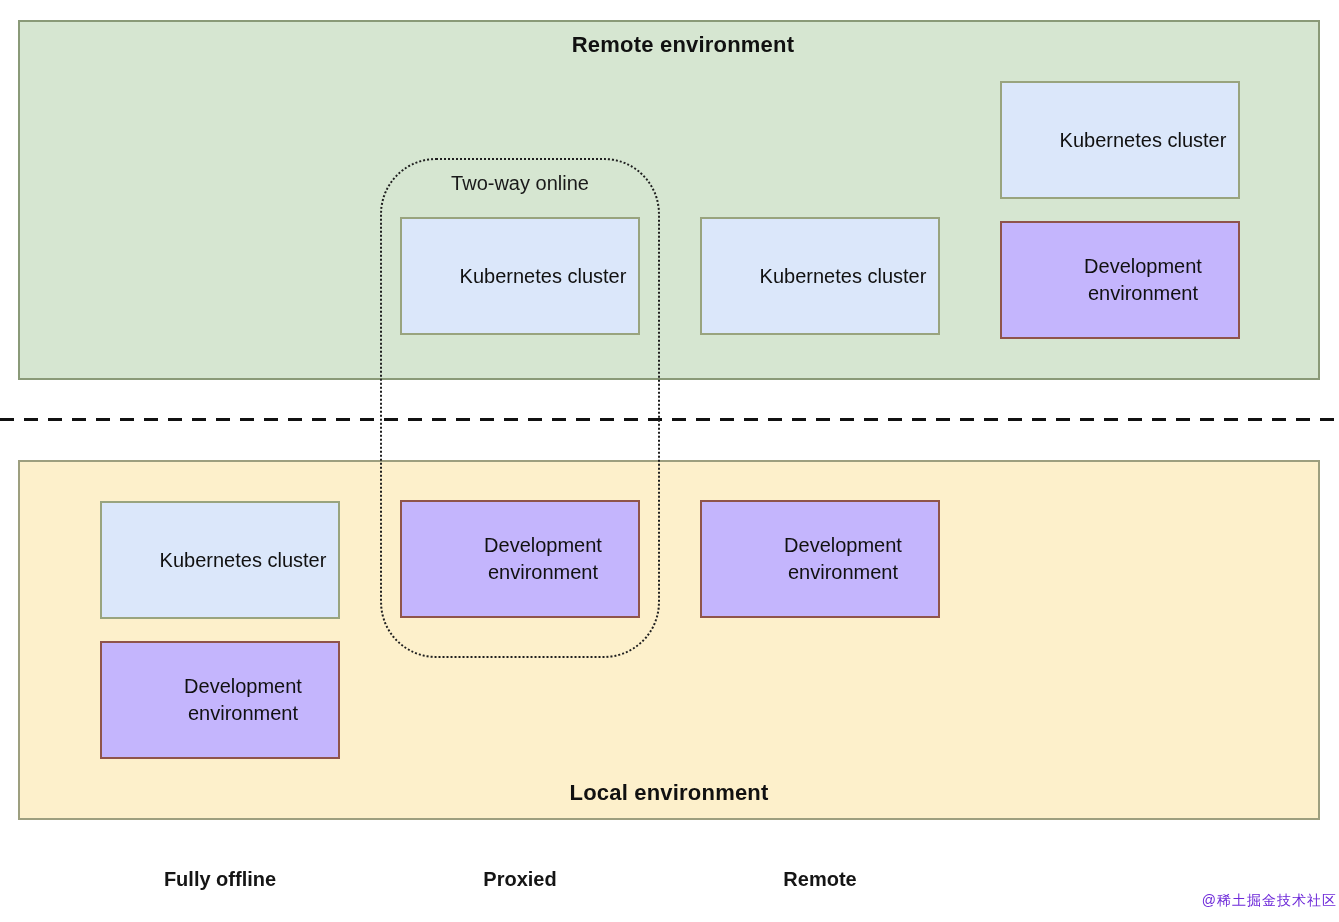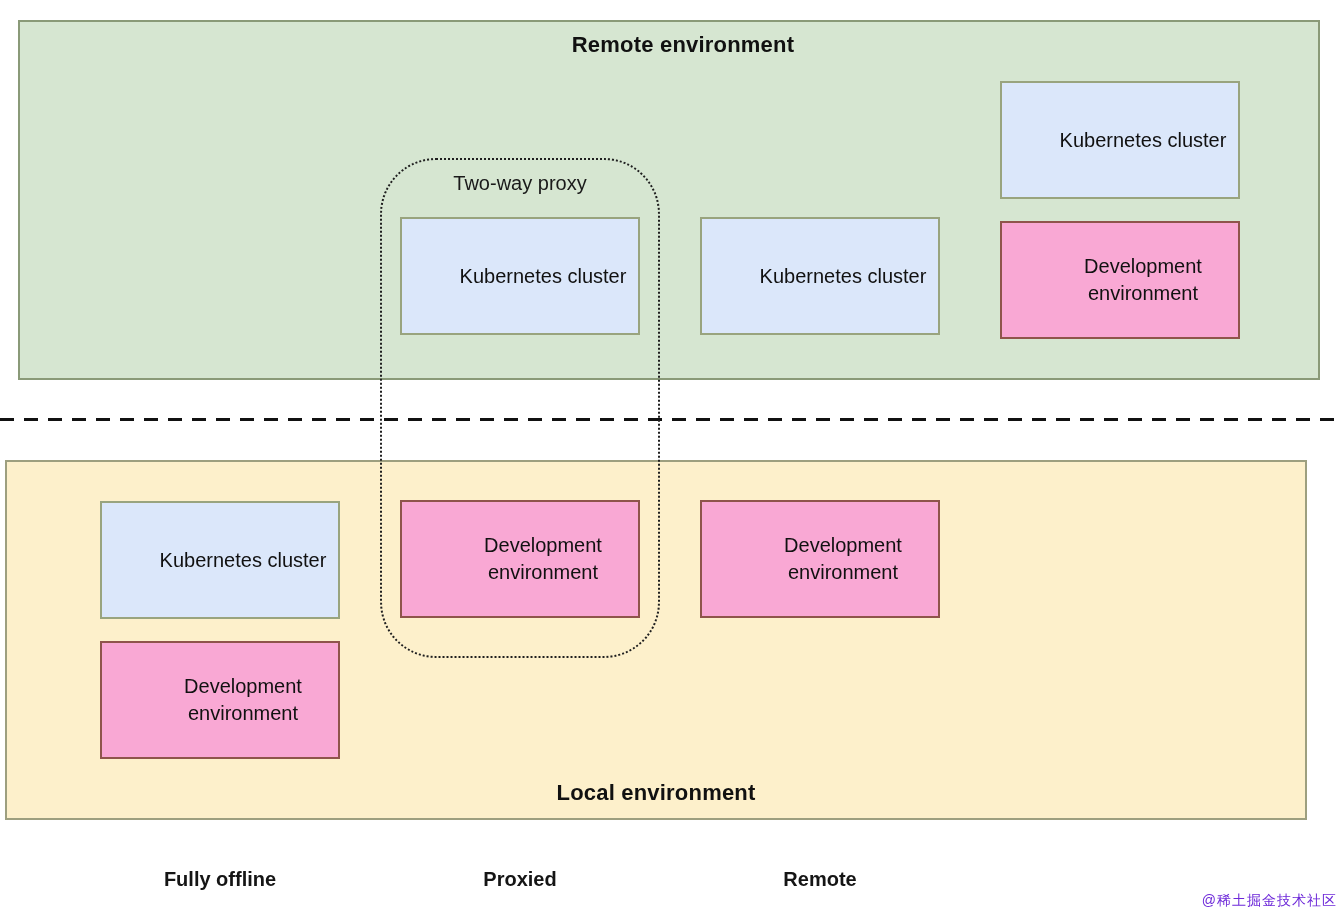--- a/index.html
+++ b/index.html
@@ -23,21 +23,21 @@
     box-sizing: border-box;
     border: 2px solid;
   }
   .env-remote {
     left: 18px; top: 20px;
     width: 1302px; height: 360px;
     background: #d6e6d1;
     border-color: #8a9a78;
   }
   .env-local {
-    left: 5px; top: 460px;
+    left: 18px; top: 460px;
     width: 1302px; height: 360px;
     background: #fdf0cb;
     border-color: #9d9f7f;
   }
   .env-title {
     position: absolute;
     left: 0; right: 0;
     text-align: center;
     font-weight: bold;
     font-size: 22px;
@@ -92,21 +92,21 @@
   }
   .node span {
     display: inline-block;
     max-width: 180px;
   }
   .node-cluster {
     background: #dbe7fa;
     border-color: #99a47e;
   }
   .node-dev {
-    background: #f9a8d4;
+    background: #c4b5fd;
     border-color: #8f544b;
   }
 
   
   .pos-proxied-k8s  { left: 400px;  top: 217px; }
   .pos-remote-k8s   { left: 700px;  top: 217px; }
   .pos-online-k8s   { left: 1000px; top: 81px;  }
   .pos-online-dev   { left: 1000px; top: 221px; }
   .pos-offline-k8s  { left: 100px;  top: 501px; }
   .pos-offline-dev  { left: 100px;  top: 641px; }
@@ -147,21 +147,21 @@
     <div class="env-title top">Remote environment</div>
   </div>
 
   <div class="env-container env-local">
     <div class="env-title bottom">Local environment</div>
   </div>
 
   <div class="separator"></div>
 
   <div class="proxy-outline">
-    <div class="proxy-label">Two-way proxy</div>
+    <div class="proxy-label">Two-way online</div>
   </div>
 
   <div class="node node-cluster pos-proxied-k8s">
     <span>Kubernetes cluster</span>
   </div>
   <div class="node node-cluster pos-remote-k8s">
     <span>Kubernetes cluster</span>
   </div>
   <div class="node node-cluster pos-online-k8s">
     <span>Kubernetes cluster</span>

